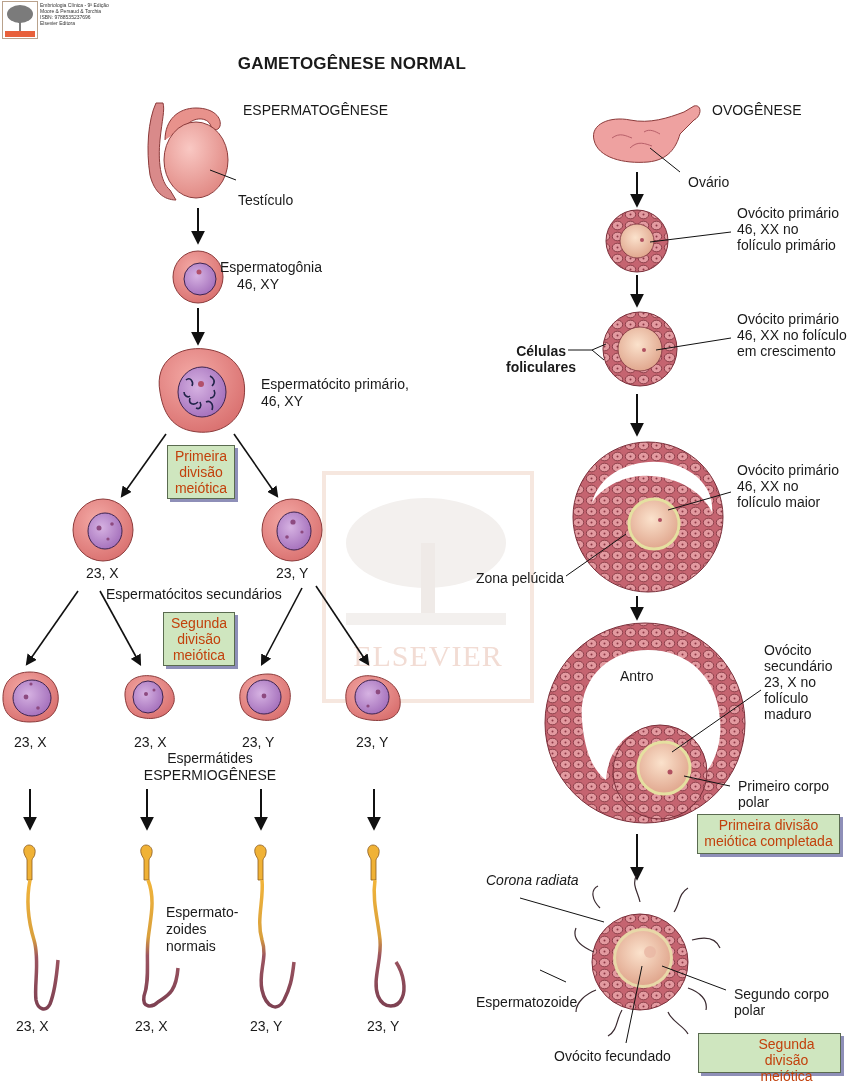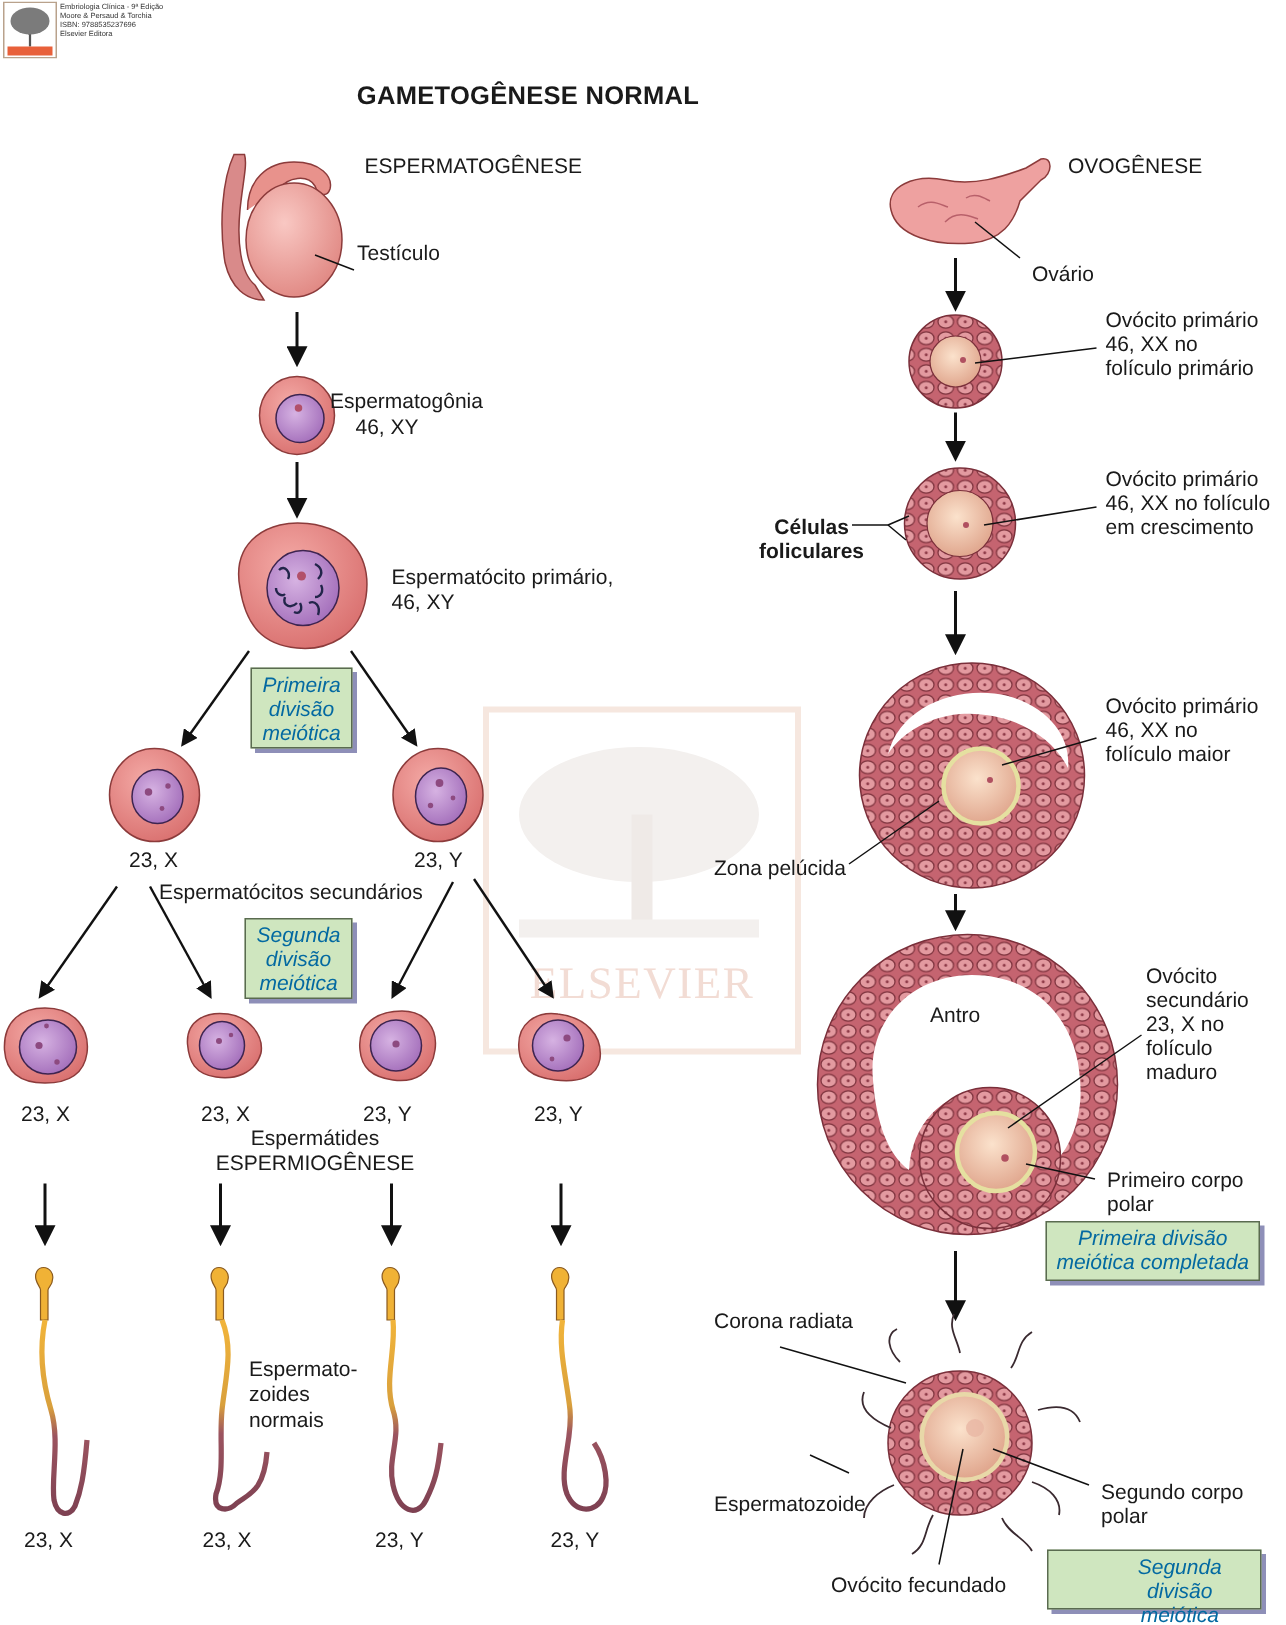--- a/index.html
+++ b/index.html
@@ -4,21 +4,21 @@
 <style>
   html, body { margin:0; padding:0; background:#ffffff; }
   body { width:857px; height:1083px; position:relative; overflow:hidden;
          font-family:"Liberation Sans", sans-serif; color:#1a1a1a; }
   .lbl { position:absolute; font-size:14px; line-height:16px; color:#1a1a1a; white-space:nowrap; }
   .lbl.c { text-align:center; }
   .title { position:absolute; left:0; width:704px; top:44px; text-align:center;
            font-weight:bold; font-size:17px; letter-spacing:0.2px;margin-top:10px; }
   .box { position:absolute; background:#cfe6bf; border:1px solid #5a6b50;
          box-shadow:3px 3px 0 #8e8fb8; font-size:14px; line-height:16px;
-         text-align:center; color:#0369a1; padding:2px 5px; box-sizing:border-box;font-style:italic; }
+         text-align:center; color:#c2410c; padding:2px 5px; box-sizing:border-box; }
   .pub { position:absolute; left:2px; top:1px; width:36px; height:38px; }
   .pubtext { position:absolute; left:40px; top:2px; font-size:5px; line-height:6px; color:#333; }
   .pubtext div { white-space:nowrap; }
   svg.art { position:absolute; left:0; top:0; }
   .wm { position:absolute; left:322px; top:471px; width:212px; height:232px;
         border:4px solid #f6e7df; box-sizing:border-box; }
   .wm-text { position:absolute; left:0; width:100%; bottom:26px; text-align:center;
              font-family:"Liberation Serif", serif; font-size:30px; color:#f2dcd4; letter-spacing:1px; }
 </style>
 </head>
@@ -232,21 +232,21 @@
 
     <path d="M600 908 c-8 -8 -10 -18 -2 -22 M594 952 c-14 -6 -22 -14 -18 -24 M596 990 c-10 4 -20 12 -20 22 M622 1010 c-6 10 -4 20 -14 26 M668 1012 c4 10 16 14 20 22 M688 988 c12 4 20 12 18 22 M692 940 c14 -4 24 -2 28 8 M674 912 c6 -8 4 -18 14 -24 M640 902 c-2 -10 -8 -16 -4 -26" stroke="#3a2a30" stroke-width="1.2" fill="none"></path>
     <line x1="520" y1="898" x2="604" y2="922" stroke="#111" stroke-width="1"></line>
     <line x1="540" y1="970" x2="566" y2="982" stroke="#111" stroke-width="1"></line>
     <line x1="642" y1="966" x2="626" y2="1043" stroke="#111" stroke-width="1"></line>
     <line x1="662" y1="966" x2="726" y2="990" stroke="#111" stroke-width="1"></line>
   </g>
 </svg>
 
 <div class="lbl" style="left:243px;top:102px;">ESPERMATOGÊNESE</div>
-<div class="lbl" style="left:238px;top:160px;">Testículo</div>
+<div class="lbl" style="left:238px;top:192px;">Testículo</div>
 
 <div class="lbl" style="left:220px;top:259px;">Espermatogônia</div>
 <div class="lbl" style="left:237px;top:276px;">46, XY</div>
 
 <div class="lbl" style="left:261px;top:376px;">Espermatócito primário,</div>
 <div class="lbl" style="left:261px;top:393px;">46, XY</div>
 
 <div class="box" style="left:167px;top:445px;width:68px;height:54px;">
   <div>Primeira</div>
   <div>divisão</div>
@@ -322,21 +322,21 @@
 <div class="lbl" style="left:738px;top:778px;">
   <div>Primeiro corpo</div>
   <div>polar</div>
 </div>
 
 <div class="box" style="left:697px;top:790px;width:143px;height:40px;margin-top:24px;">
   <div>Primeira divisão</div>
   <div>meiótica completada</div>
 </div>
 
-<div class="lbl" style="left:476px;top:872px;">Corona radiata</div>
+<div class="lbl" style="left:486px;top:872px;font-style:italic;">Corona radiata</div>
 <div class="lbl" style="left:476px;top:954px;margin-top:40px;">Espermatozoide</div>
 
 <div class="lbl" style="left:734px;top:986px;">
   <div>Segundo corpo</div>
   <div>polar</div>
 </div>
 
 <div class="lbl" style="left:554px;top:1048px;">Ovócito fecundado</div>
 
 <div class="box" style="left:698px;top:1033px;width:143px;height:40px;padding-left:39px;">

